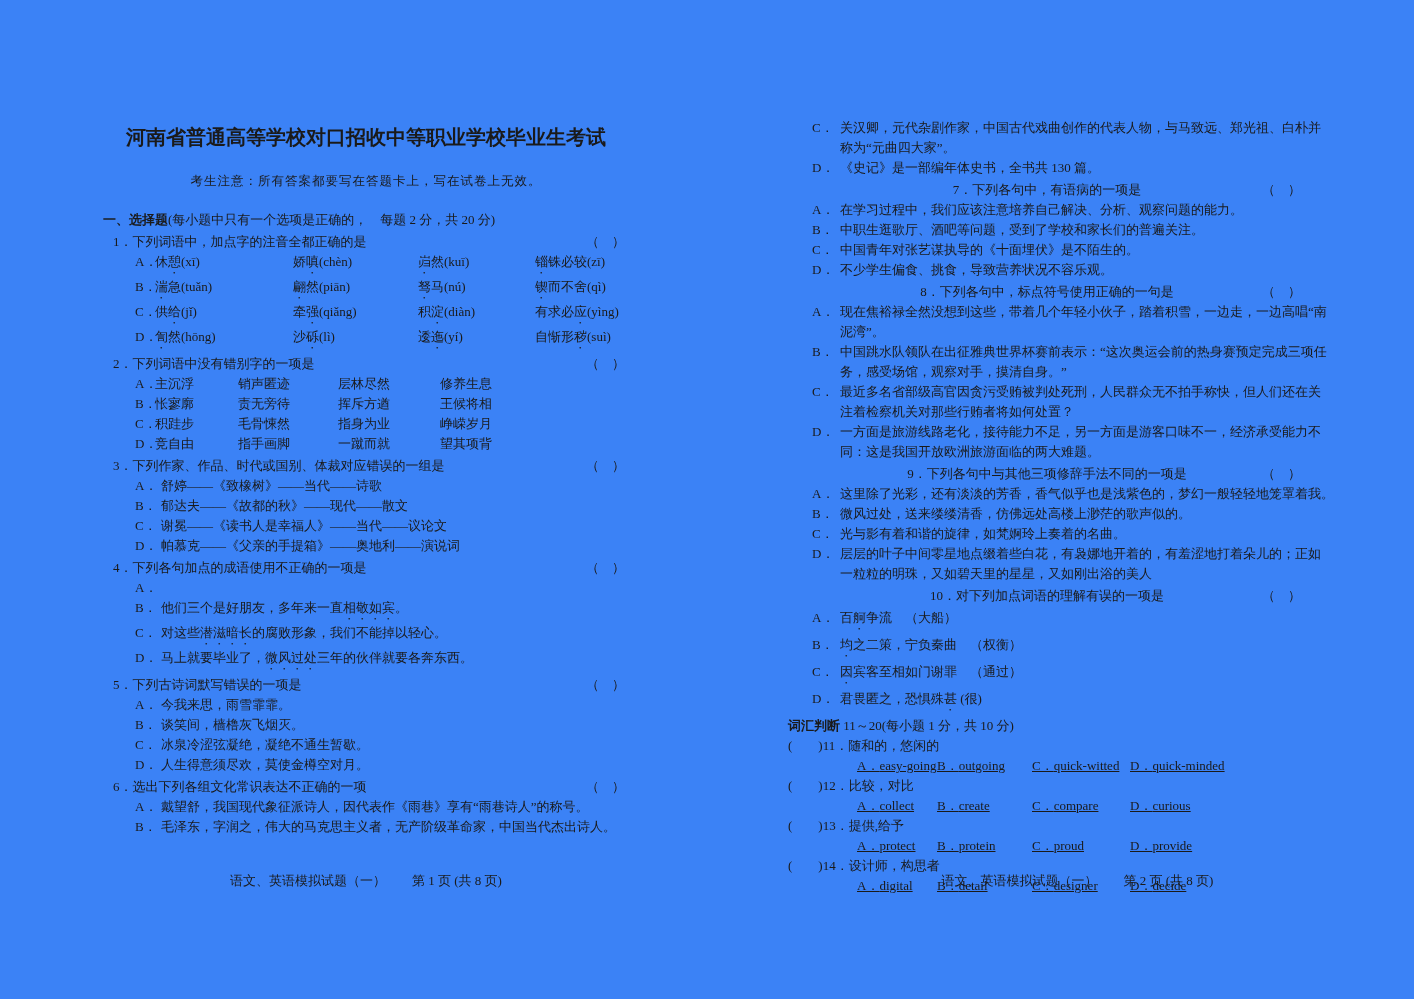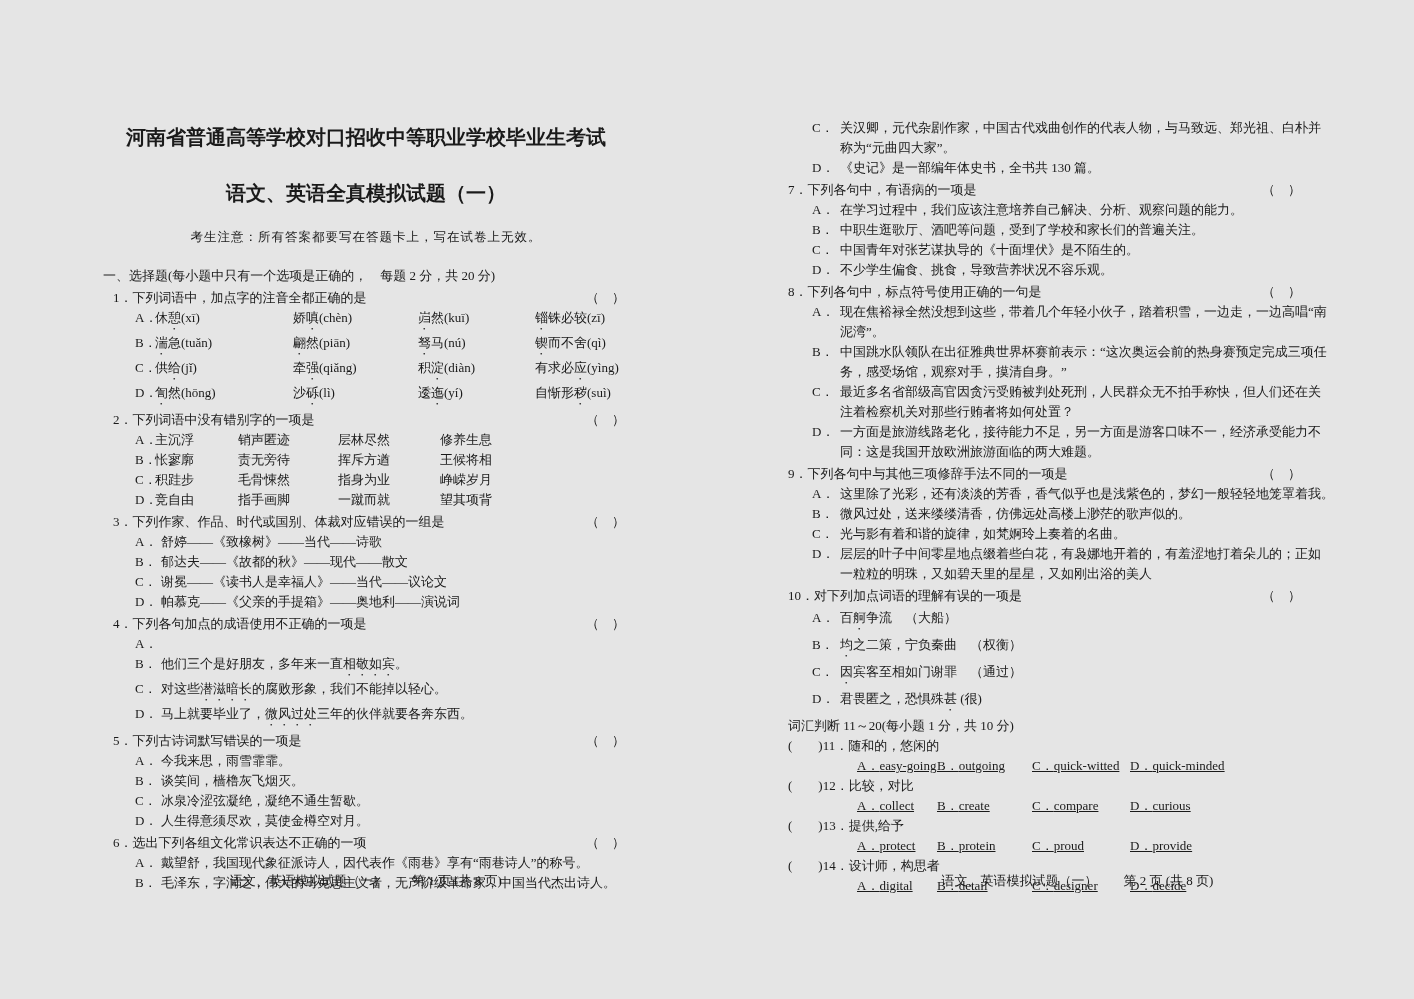--- a/index.html
+++ b/index.html
@@ -1,29 +1,29 @@
 <!DOCTYPE html>
 <html><head>
 <meta charset="utf-8">
 <style>
   * { margin:0; padding:0; box-sizing:border-box; }
   html,body { width:1414px; height:999px; }
   body { background:#ffffff; font-family:"Liberation Serif","DejaVu Serif",serif; color:#1a1a1a; }
-  #canvas { position:relative; width:1414px; height:999px; background:#e5e5e5; overflow:hidden; }
+  #canvas { position:relative; width:1414px; height:999px; background:#3b82f6; overflow:hidden; }
   .page { position:absolute; font-size:13px; line-height:20px; }
   #page1 { left:98px; top:124px; width:536px; }
   #page2 { left:783px; top:116px; width:523px; }
   .title { text-align:center; font-weight:bold; font-size:20px; line-height:26px; white-space:nowrap; }
   .subtitle { text-align:center; font-weight:bold; font-size:20px; line-height:26px; margin-top:30px; white-space:nowrap; }
   .notice { text-align:center; font-size:12.5px; line-height:18px; margin-top:22px; letter-spacing:1px; white-space:nowrap; }
   .section { padding-left:5px; margin-top:20px; white-space:nowrap; }
-  .b { font-weight:normal; }
+  .b { font-weight:bold; }
   .q { margin-top:2px; }
   .q-stem { position:relative; padding-left:15px; white-space:nowrap; }
-  #page2 .q-stem { padding-left:5px; }
+  #page2 .q-stem { padding-left:5px;text-align:center; }
   .bracket { position:absolute; top:0; }
   #page1 .bracket { left:488px; }
   #page2 .bracket { left:479px; }
   .opt { position:relative; padding-left:63px; min-height:20px; }
   #page2 .opt { padding-left:57px; }
   .opt > .lab { position:absolute; left:37px; top:0; }
   #page2 .opt > .lab { left:29px; }
   .opt.grid { display:grid; padding-left:57px; }
   .g1 { grid-template-columns:138px 125px 117px auto; }
   .g2 { grid-template-columns:83px 100px 102px auto; }
@@ -43,21 +43,20 @@
   #footer1 { left:98px; width:536px; }
   #footer2 { left:816px; width:523px; }
 </style>
 </head>
 <body>
 
 <div id="canvas">
 
   <div id="page1" class="page">
     <div class="title">河南省普通高等学校对口招收中等职业学校毕业生考试</div>
-    <div class="subtitle">语文、英语全真模拟试题（一）</div>
     <div class="notice">考生注意：所有答案都要写在答题卡上，写在试卷上无效。</div>
     <div class="section">
       <span class="b">一、选择题</span><span>(每小题中只有一个选项是正确的，　每题 2 分，共 20 分)</span>
     </div>
     <div id="qlist1">
         <div class="q">
           <div class="q-stem"><span>1．</span><span>下列词语中，加点字的注音全都正确的是</span><span class="bracket">（　）</span></div>
           <div class="opt grid g1">
             <span class="lab">A．</span>
             <span class="cell"><span>休</span><span class="em">憩</span><span>(xī)</span></span>

